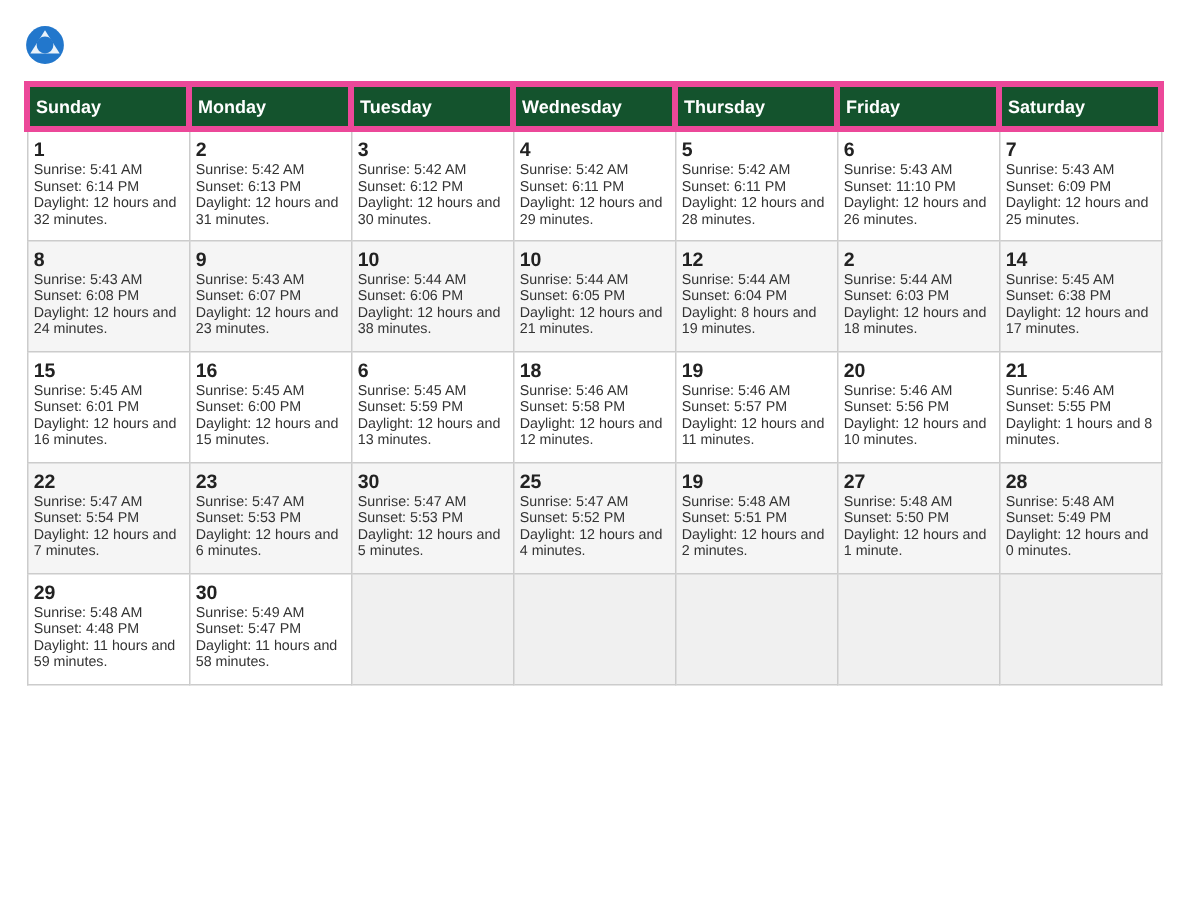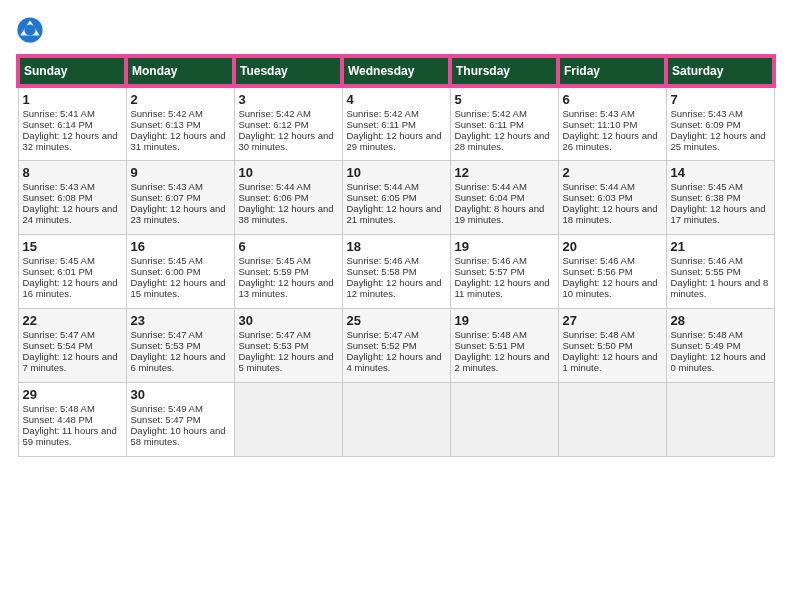--- a/index.html
+++ b/index.html
@@ -157,21 +157,21 @@
           <td><span class="day-num">22</span><span>Sunrise: 5:47 AM</span><br><span>Sunset: 5:54 PM</span><br><span>Daylight: 12 hours and 7 minutes.</span></td>
           <td><span class="day-num">23</span><span>Sunrise: 5:47 AM</span><br><span>Sunset: 5:53 PM</span><br><span>Daylight: 12 hours and 6 minutes.</span></td>
           <td><span class="day-num">30</span><span>Sunrise: 5:47 AM</span><br><span>Sunset: 5:53 PM</span><br><span>Daylight: 12 hours and 5 minutes.</span></td>
           <td><span class="day-num">25</span><span>Sunrise: 5:47 AM</span><br><span>Sunset: 5:52 PM</span><br><span>Daylight: 12 hours and 4 minutes.</span></td>
           <td><span class="day-num">19</span><span>Sunrise: 5:48 AM</span><br><span>Sunset: 5:51 PM</span><br><span>Daylight: 12 hours and 2 minutes.</span></td>
           <td><span class="day-num">27</span><span>Sunrise: 5:48 AM</span><br><span>Sunset: 5:50 PM</span><br><span>Daylight: 12 hours and 1 minute.</span></td>
           <td><span class="day-num">28</span><span>Sunrise: 5:48 AM</span><br><span>Sunset: 5:49 PM</span><br><span>Daylight: 12 hours and 0 minutes.</span></td>
         </tr>
         <tr>
           <td><span class="day-num">29</span><span>Sunrise: 5:48 AM</span><br><span>Sunset: 4:48 PM</span><br><span>Daylight: 11 hours and 59 minutes.</span></td>
-          <td><span class="day-num">30</span><span>Sunrise: 5:49 AM</span><br><span>Sunset: 5:47 PM</span><br><span>Daylight: 10 hours and 58 minutes.</span></td>
+          <td><span class="day-num">30</span><span>Sunrise: 5:49 AM</span><br><span>Sunset: 5:47 PM</span><br><span>Daylight: 11 hours and 58 minutes.</span></td>
           <td class="cell-empty"></td>
           <td class="cell-empty"></td>
           <td class="cell-empty"></td>
           <td class="cell-empty"></td>
           <td class="cell-empty"></td>
         </tr>
       </tbody>
   </table>
 </div>
 

